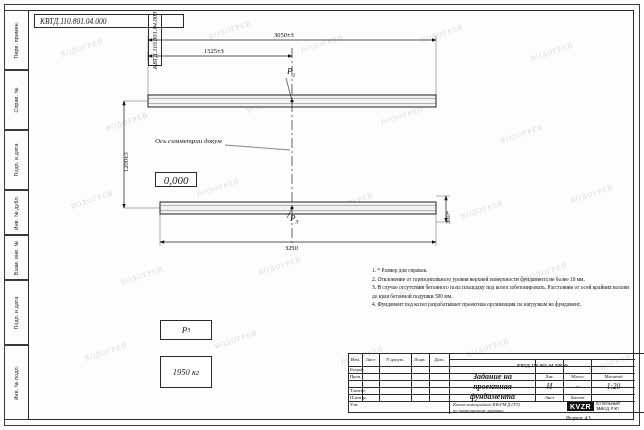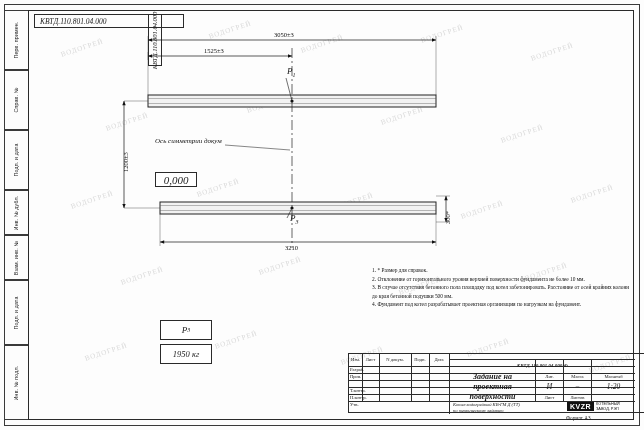--- a/index.html
+++ b/index.html
@@ -331,21 +331,21 @@
     <span>P</span><sub>1</sub>
   </div>
   <div class="pmark" style="left:290px; top:213px;">
     <span>P</span><sub>3</sub>
   </div>
 
   <div class="boxlabel" style="left:160px; top:320px; width:52px; height:20px; font-size:9px;">
     <span>P</span>
       <sub style="font-size:6px;">3</sub>
   </div>
-  <div class="boxlabel" style="left:160px; top:344px; width:52px; height:20px; font-size:8.5px;">
+  <div class="boxlabel" style="left:160px; top:356px; width:52px; height:32px; font-size:8.5px;">
     <span>1950 кг</span>
   </div>
 
   <div id="notes">
       <div>1. * Размер для справок.</div>
       <div>2. Отклонение от горизонтального уровня верхней поверхности фундамента не более 10 мм.</div>
       <div>3. В случае отсутствия бетонного пола площадку под котел забетонировать. Расстояние от осей крайних колонн до края бетонной подушки 500 мм.</div>
       <div>4. Фундамент под котел разрабатывает проектная организация по нагрузкам на фундамент.</div>
     </div>
 
@@ -384,21 +384,21 @@
     <div class="cell" style="left:0; top:40px; width:30px; height:7px; justify-content:flex-start; padding-left:1px;">Н.контр.</div>
     <div class="cell" style="left:0; top:47px; width:30px; height:7px; justify-content:flex-start; padding-left:1px;">Утв.</div>
 
     <div class="cell big-code" style="left:101px; top:5px; width:185px; height:14px;">
       <span>КВТД.110.801.04.000</span>&nbsp;<span>Ф</span>
     </div>
 
     <div class="cell" style="left:101px; top:19px; width:85px; height:28px; flex-direction:column;">
       <div class="tb-title">Задание на</div>
       <div class="tb-title">проектная</div>
-      <div class="tb-title">поверхности</div>
+      <div class="tb-title">фундамента</div>
     </div>
 
     <div class="cell" style="left:187px; top:19px; width:27px; height:7px;">Лит.</div>
     <div class="cell" style="left:215px; top:19px; width:27px; height:7px;">Масса</div>
     <div class="cell" style="left:243px; top:19px; width:43px; height:7px;">Масштаб</div>
 
     <div class="cell" style="left:187px; top:26px; width:27px; height:14px; font-size:8px; font-style:italic;">И</div>
     <div class="cell" style="left:215px; top:26px; width:27px; height:14px; font-size:7px;">–</div>
     <div class="cell" style="left:243px; top:26px; width:43px; height:14px; font-size:7.5px; font-style:italic;">1:20</div>
 

